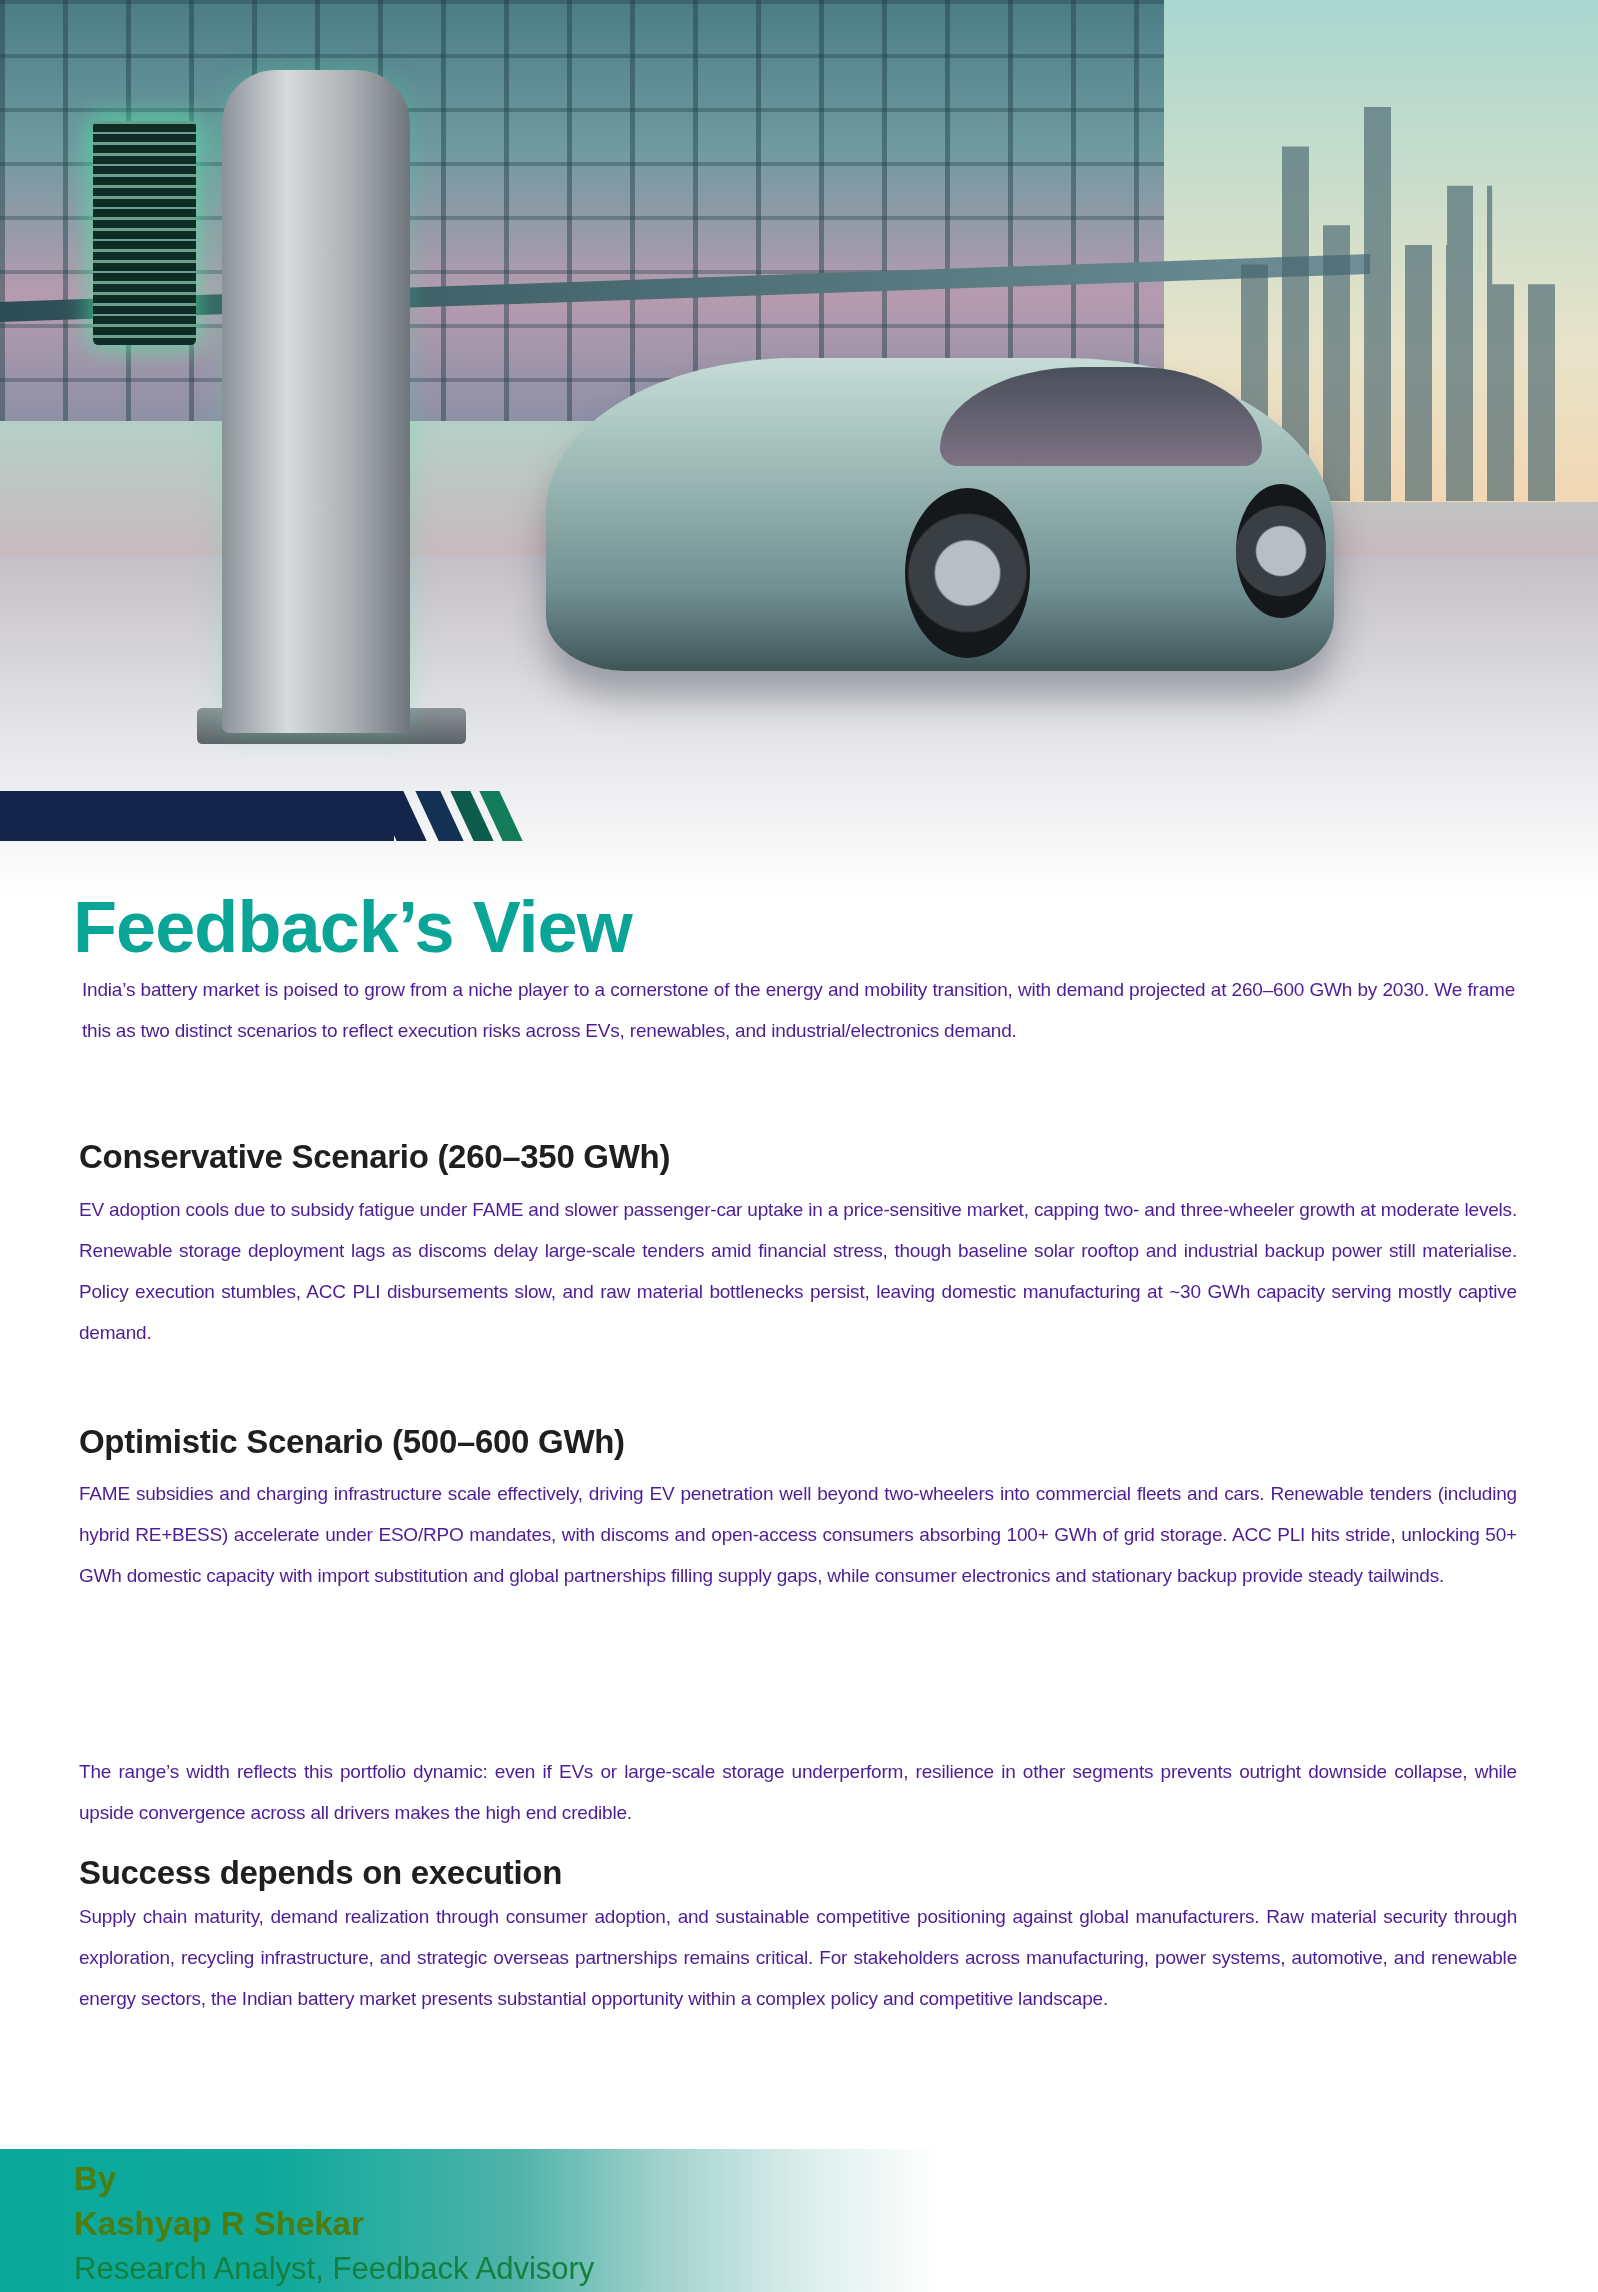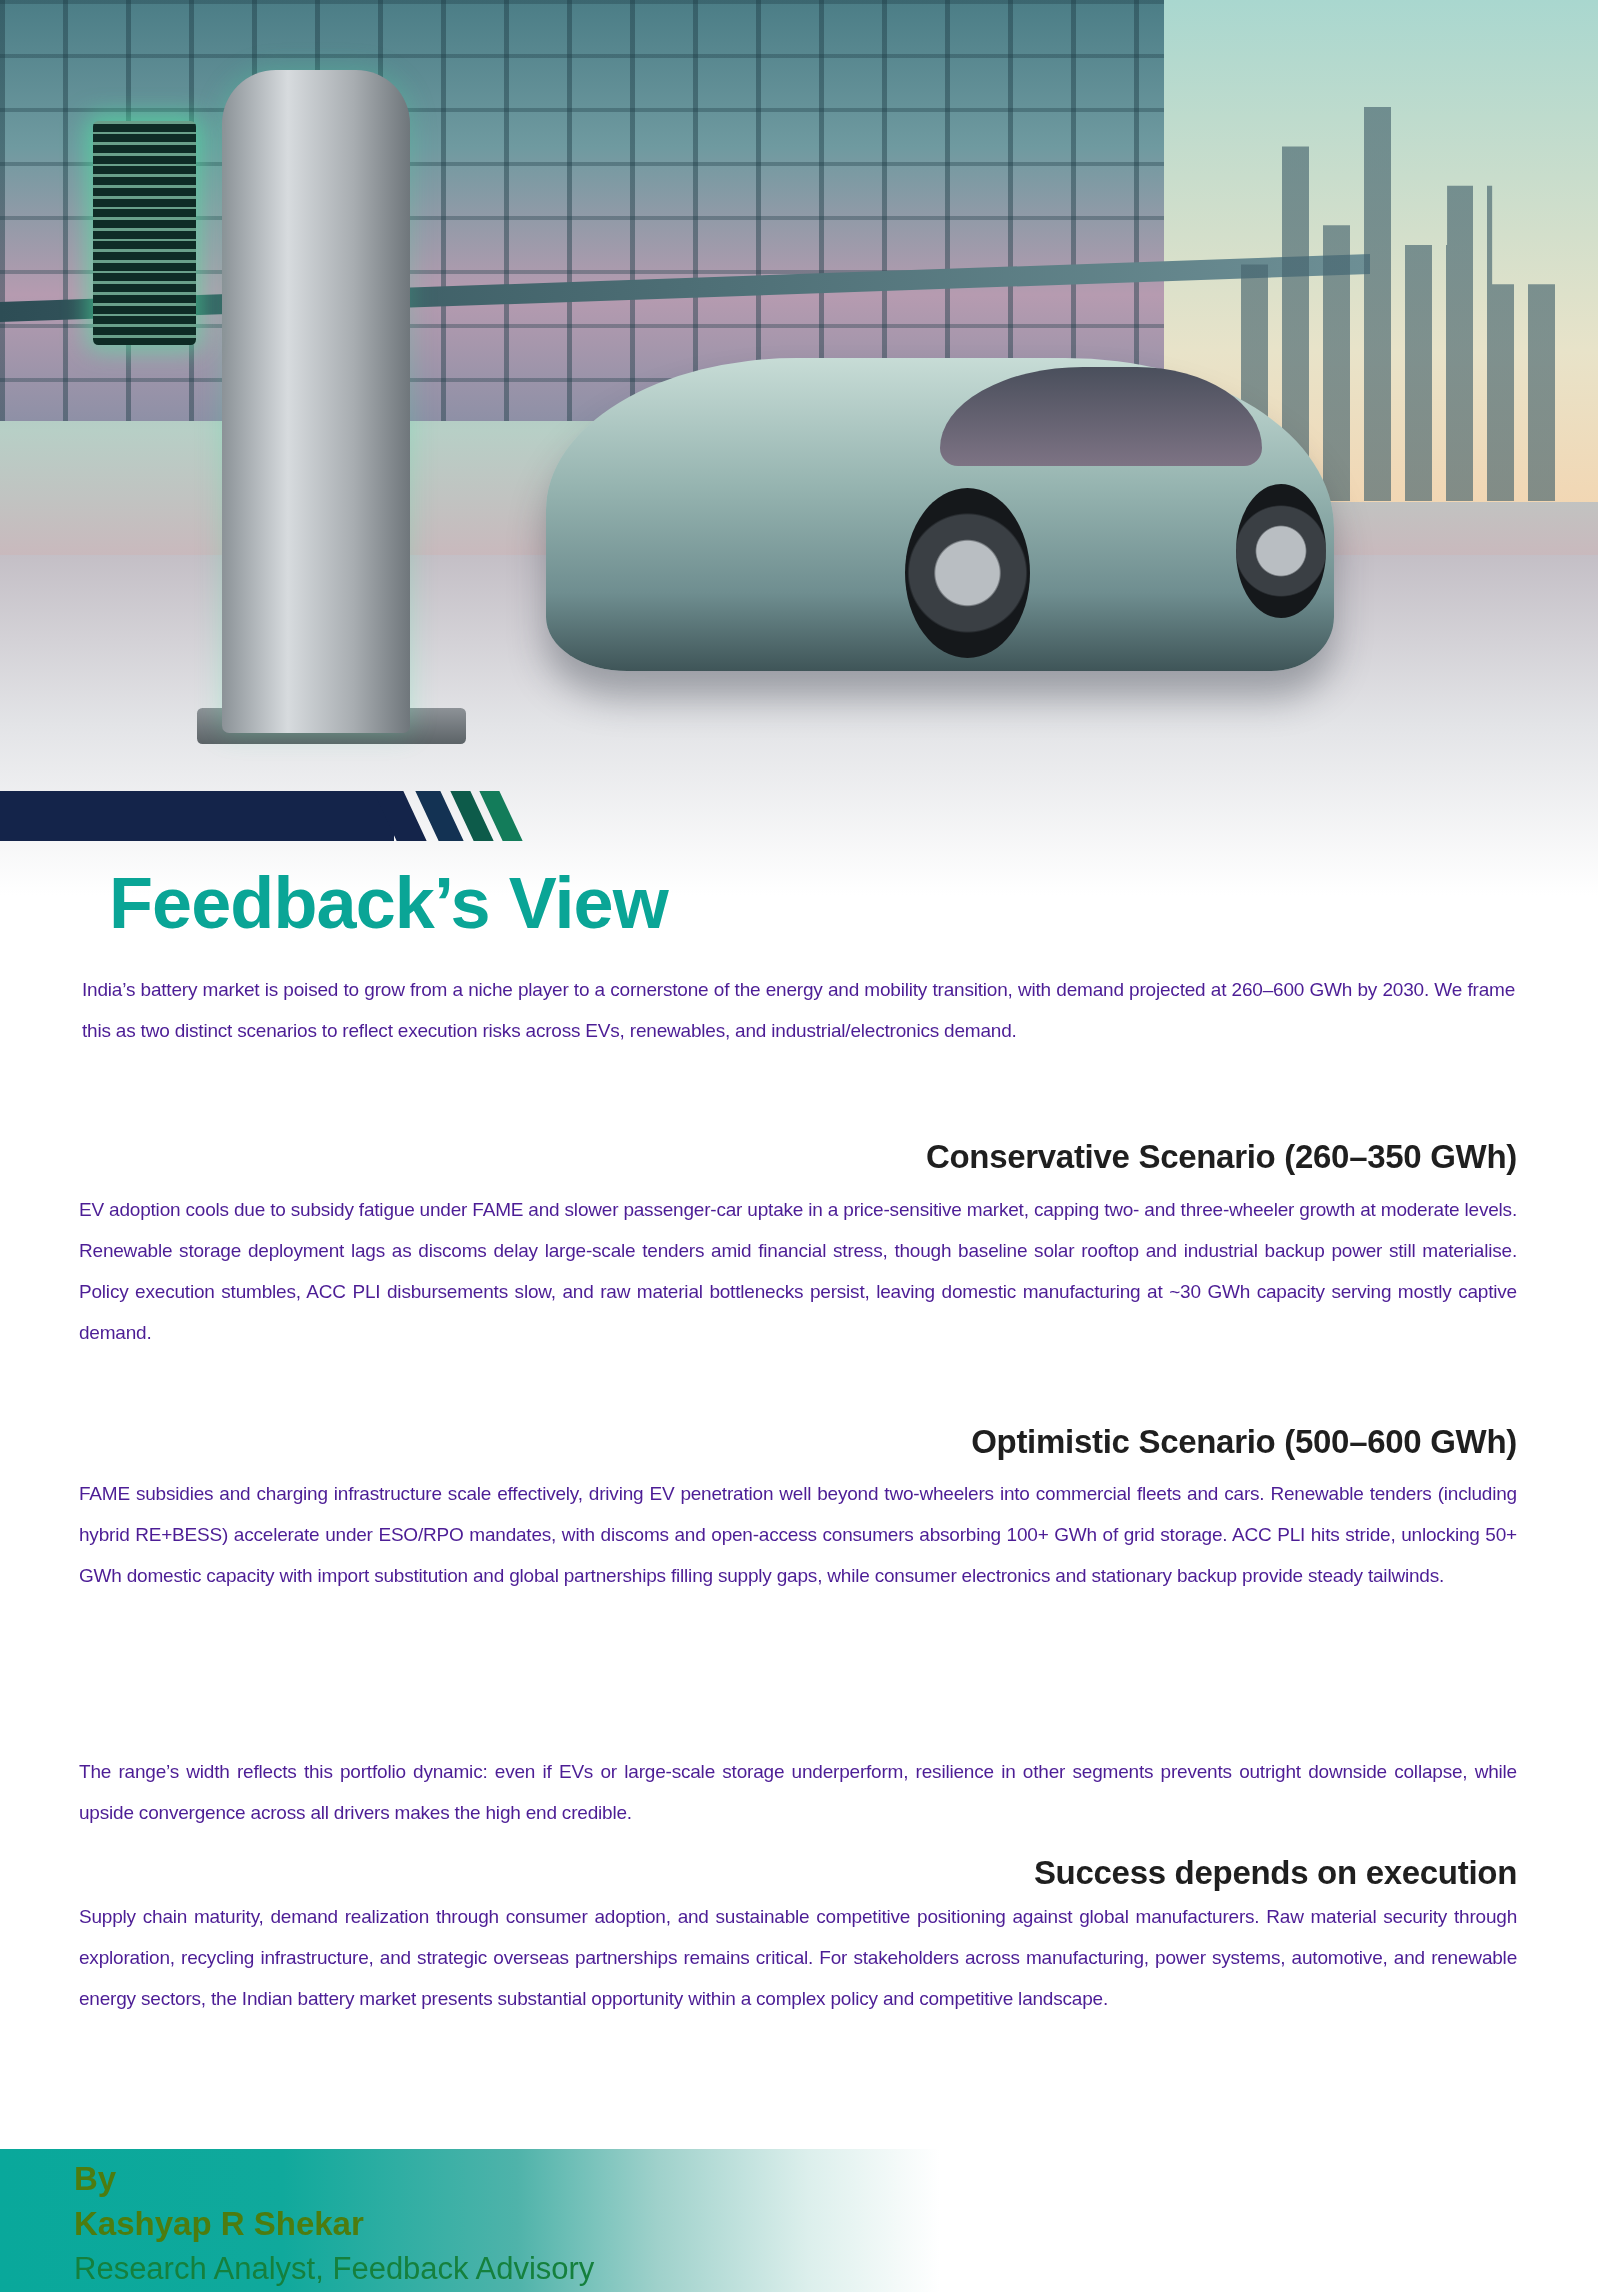--- a/index.html
+++ b/index.html
@@ -83,27 +83,27 @@
     .stripe {
       position: absolute; top: 791px; height: 50px; width: 27px; transform: skewX(25deg);
     }
     .stripe.s1 { left: 385px; width: 30px; background: #14244a; }
     .stripe.s2 { left: 427px; width: 25px; background: #133253; }
     .stripe.s3 { left: 462px; width: 19.7px; background: #0d5b4a; }
     .stripe.s4 { left: 491px; width: 19.7px; background: #137c5a; }
 
     
     .page-title {
-      position: absolute; left: 73px; top: 867px;
+      position: absolute; left: 73px; top: 891px;
       font-family: "Liberation Sans", sans-serif; font-weight: 700; font-size: 72px; letter-spacing: -0.9px;
-      color: #0aa596; line-height: 1; margin-left: 36px;
+      color: #0aa596; line-height: 1;
     }
 
     
-    .content { position: absolute; left: 79px; width: 1438px; text-align: right; }
+    .content { position: absolute; left: 79px; width: 1438px; }
     .para {
       font-size: 19px; line-height: 41px; color: #4c1d95; text-align: justify;
       font-family: "Liberation Sans", sans-serif; letter-spacing: -0.2px;
     }
     .intro { top: 969px; left: 82px; width: 1433px; }
     .h-section {
       font-size: 33px; font-weight: 700; color: #1f1f1f; letter-spacing: -0.3px; line-height: 1;
       font-family: "Liberation Sans", sans-serif;
     }
     #h-cons { top: 1140px; }

